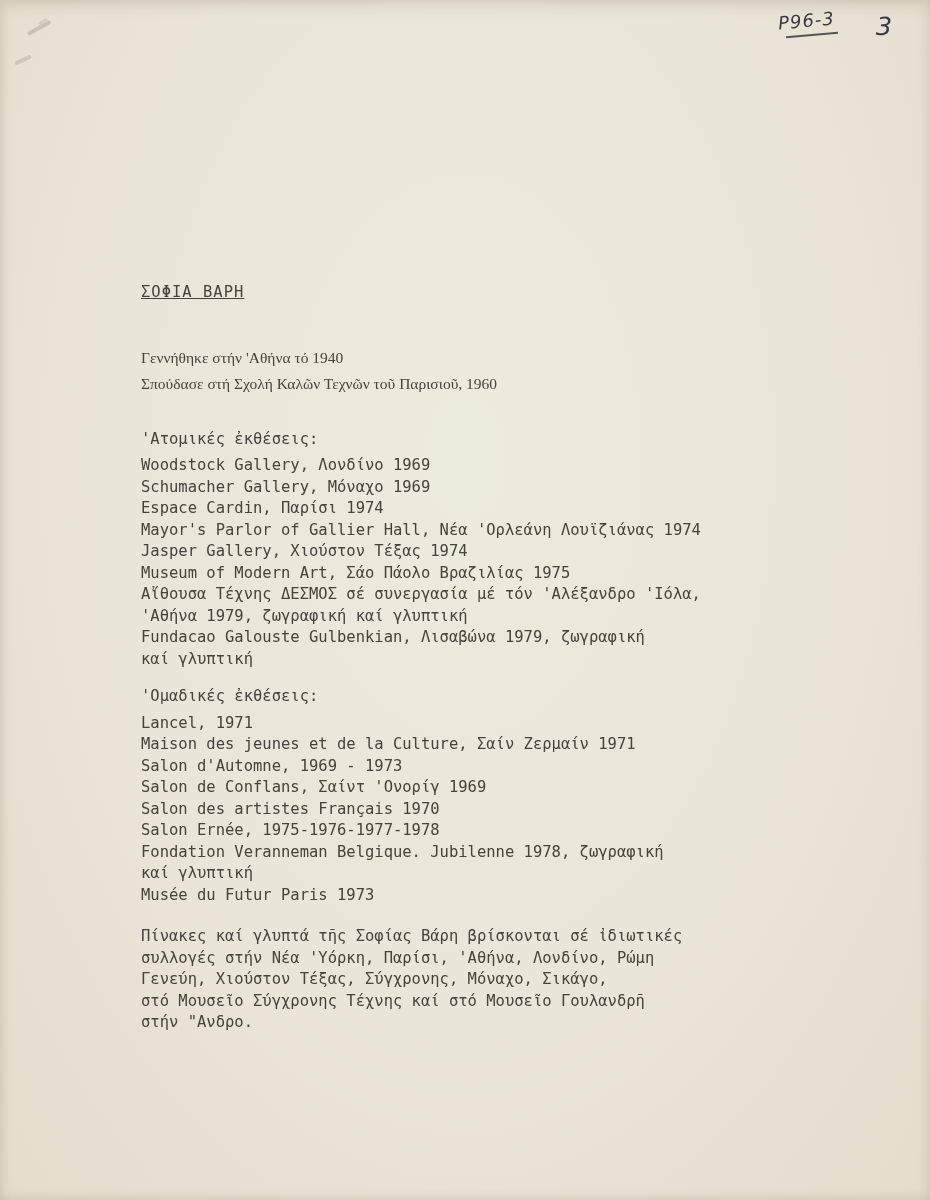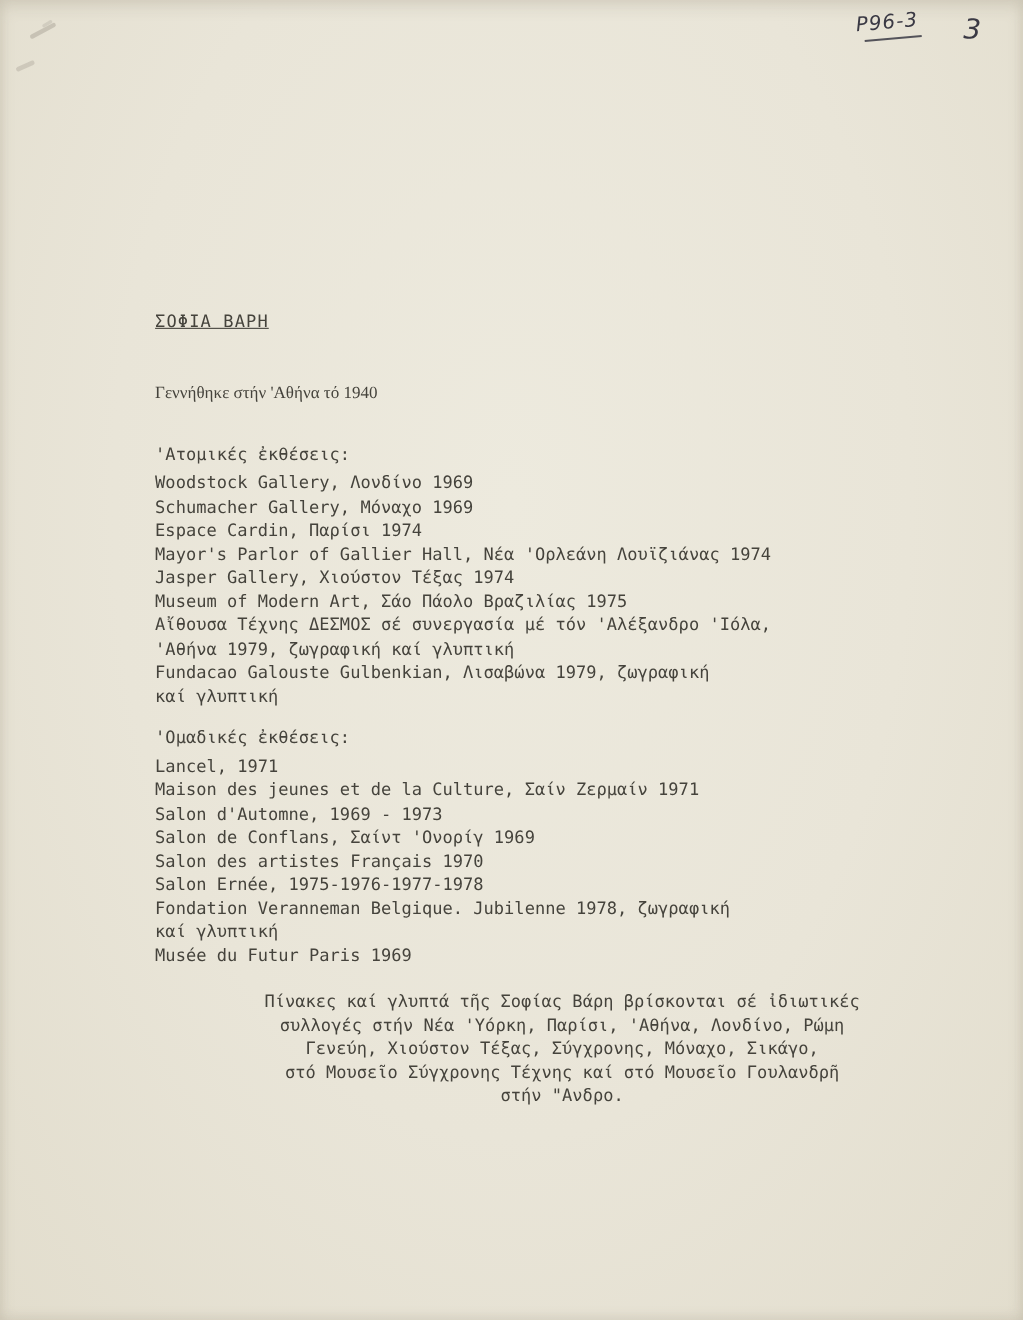--- a/index.html
+++ b/index.html
@@ -94,21 +94,21 @@
   .section-heading {
     text-underline-offset: 3px;
     text-decoration-thickness: 1px;
     margin-bottom: 5px;
   }
 
   .list { margin-bottom: 6px; }
 
   .section { margin-bottom: 16px; }
 
-  .closing { margin-top: 20px; text-align: center; }
+  .closing { margin-top: 20px; }
 
   .line { white-space: pre; }
 </style>
 </head>
 <body>
 
 <div class="page">
 
   <div class="smudge s1"></div>
   <div class="smudge s2"></div>
@@ -117,20 +117,21 @@
   <div class="hw hw-code">P96-3</div>
   <div class="hw-code-underline"></div>
   <div class="hw hw-page">3</div>
 
   <div class="content">
 
     <div class="doc-title line">ΣΟΦΙΑ ΒΑΡΗ</div>
 
     <div class="bio">
         <div class="line">Γεννήθηκε στήν 'Αθήνα τό 1940</div>
+        <div class="line">Σπούδασε στή Σχολή Καλῶν Τεχνῶν τοῦ Παρισιοῦ, 1960</div>
       </div>
 
     <div class="section">
       <div class="section-heading line">'Ατομικές ἐκθέσεις:</div>
       <div class="list">
           <div class="line">Woodstock Gallery, Λονδίνο 1969</div>
           <div class="line">Schumacher Gallery, Μόναχο 1969</div>
           <div class="line">Espace Cardin, Παρίσι 1974</div>
           <div class="line">Mayor's Parlor of Gallier Hall, Νέα 'Ορλεάνη Λουϊζιάνας 1974</div>
           <div class="line">Jasper Gallery, Χιούστον Τέξας 1974</div>
@@ -146,21 +147,21 @@
       <div class="section-heading line">'Ομαδικές ἐκθέσεις:</div>
       <div class="list">
           <div class="line">Lancel, 1971</div>
           <div class="line">Maison des jeunes et de la Culture, Σαίν Ζερμαίν 1971</div>
           <div class="line">Salon d'Automne, 1969 - 1973</div>
           <div class="line">Salon de Conflans, Σαίντ 'Ονορίγ 1969</div>
           <div class="line">Salon des artistes Français 1970</div>
           <div class="line">Salon Ernée, 1975-1976-1977-1978</div>
           <div class="line">Fondation Veranneman Belgique. Jubilenne 1978, ζωγραφική</div>
           <div class="line">καί γλυπτική</div>
-          <div class="line">Musée du Futur Paris 1969</div>
+          <div class="line">Musée du Futur Paris 1973</div>
         </div>
     </div>
 
     <div class="closing">
         <div class="line">Πίνακες καί γλυπτά τῆς Σοφίας Βάρη βρίσκονται σέ ἰδιωτικές</div>
         <div class="line">συλλογές στήν Νέα 'Υόρκη, Παρίσι, 'Αθήνα, Λονδίνο, Ρώμη</div>
         <div class="line">Γενεύη, Χιούστον Τέξας, Σύγχρονης, Μόναχο, Σικάγο,</div>
         <div class="line">στό Μουσεῖο Σύγχρονης Τέχνης καί στό Μουσεῖο Γουλανδρῆ</div>
         <div class="line">στήν "Ανδρο.</div>
       </div>

